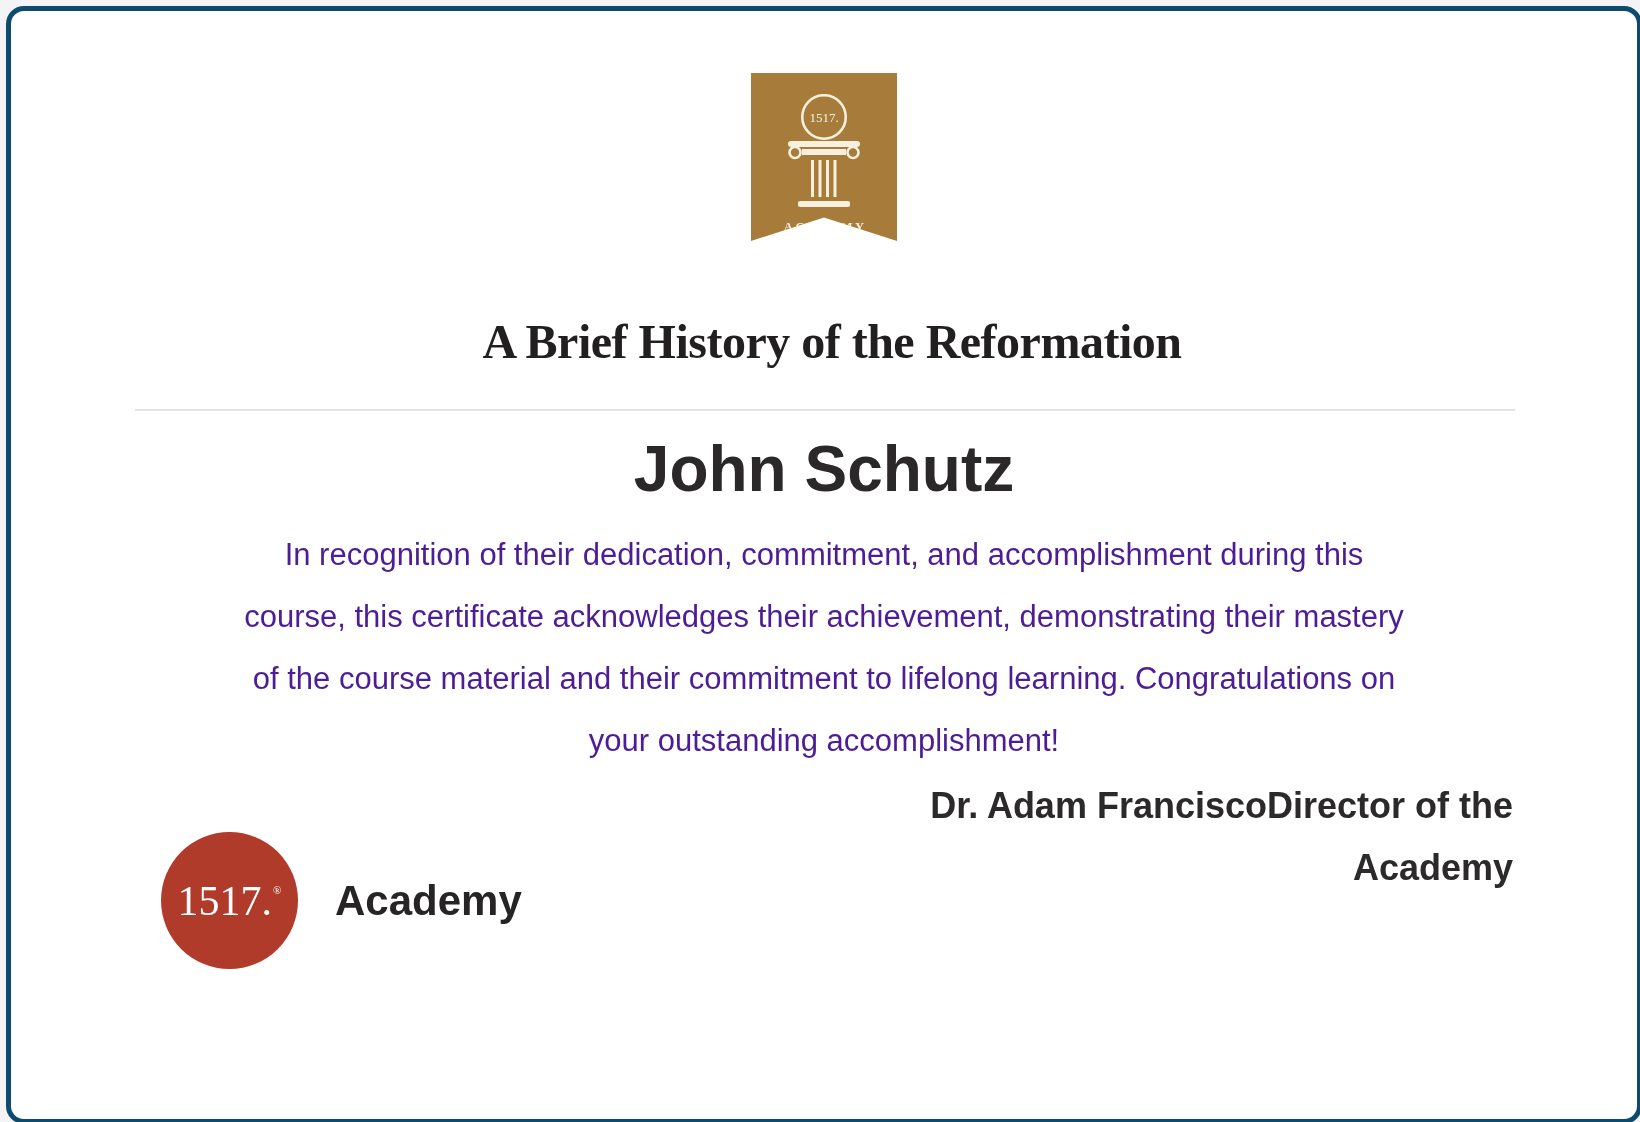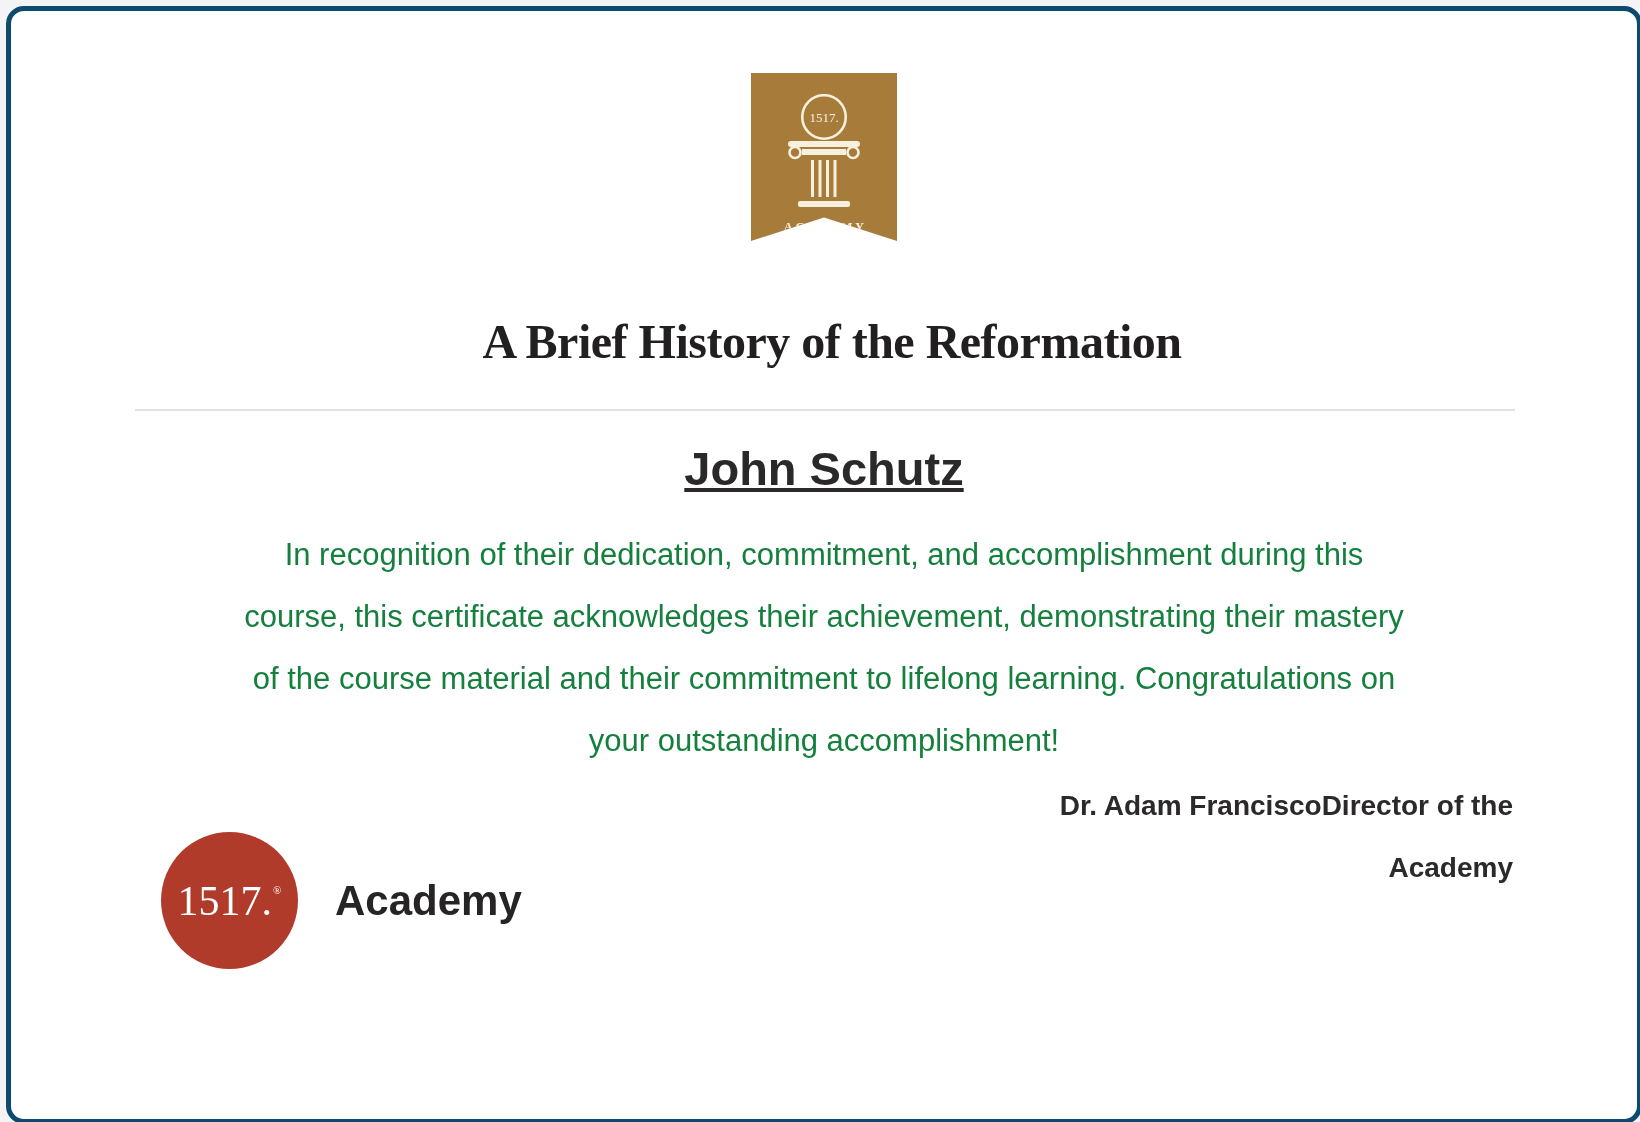--- a/index.html
+++ b/index.html
@@ -72,43 +72,42 @@
     border: none;
     margin: 0;
   }
   .recipient-name {
     position: absolute;
     left: 124px; right: 124px;
     top: 420px;
     margin: 0;
     text-align: center;
     font-weight: 700;
-    font-size: 47px;
+    font-size: 64px;
     color: #2A2829;
     line-height: 76px;
-    text-decoration: underline;
   }
   .body-text {
     position: absolute;
     left: 140px; right: 140px;
     top: 513px;
     margin: 0;
     text-align: center;
     font-size: 31px;
     font-weight: 400;
-    color: #15803d;
+    color: #4c1d95;
     line-height: 62px;
     white-space: pre-line;
   }
   .signature-block {
     position: absolute;
     right: 124px;
     top: 764px;
     text-align: right;
-    font-size: 28px;
+    font-size: 36px;
     font-weight: 700;
     color: #2B292A;
     line-height: 62px;
     white-space: pre-line;
   }
   
   .issuer-row {
     position: absolute;
     left: 150px;
     top: 821px;

